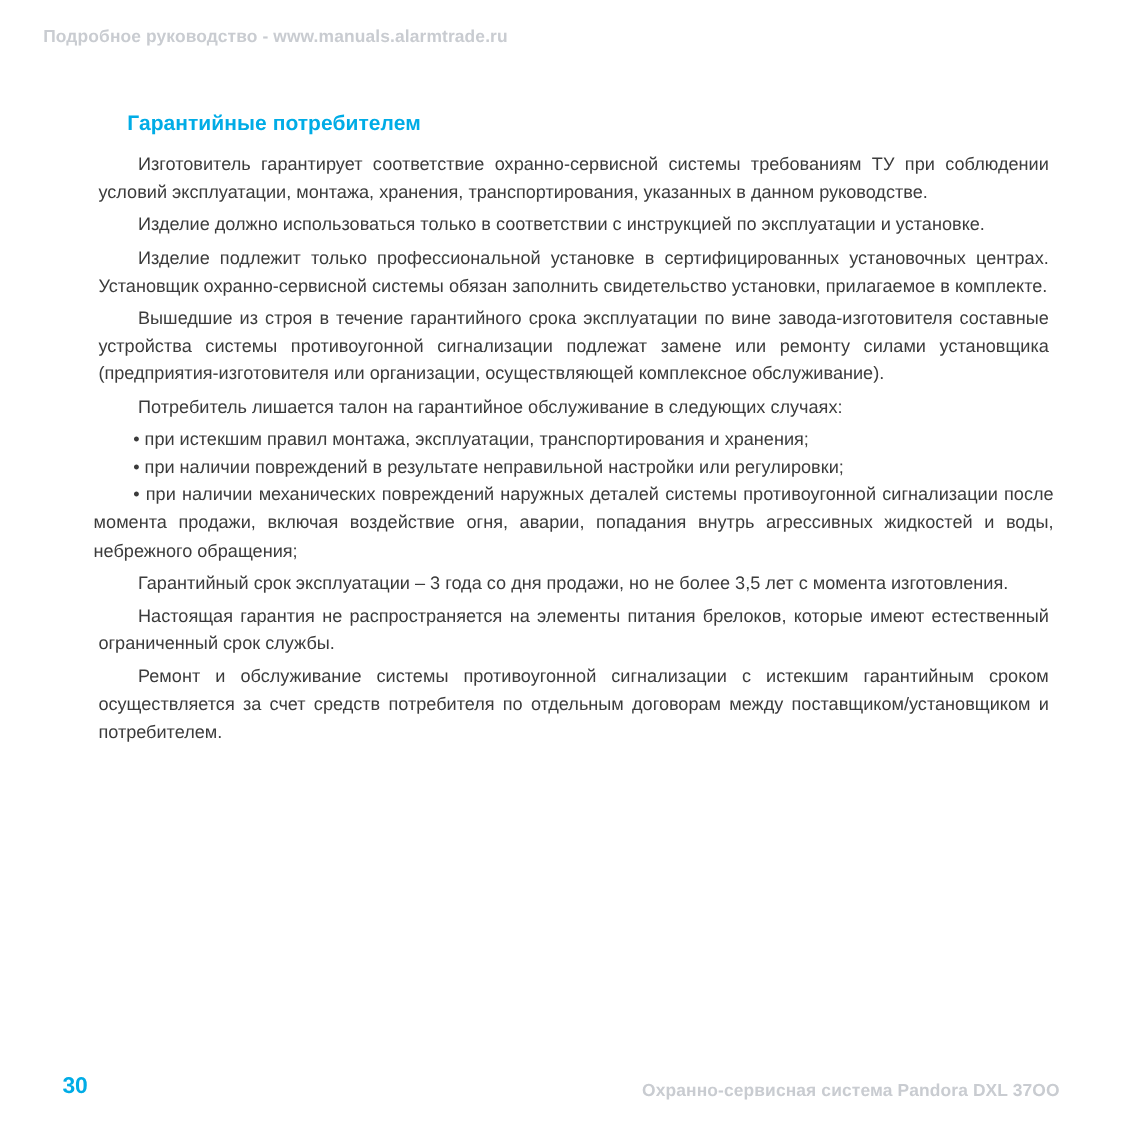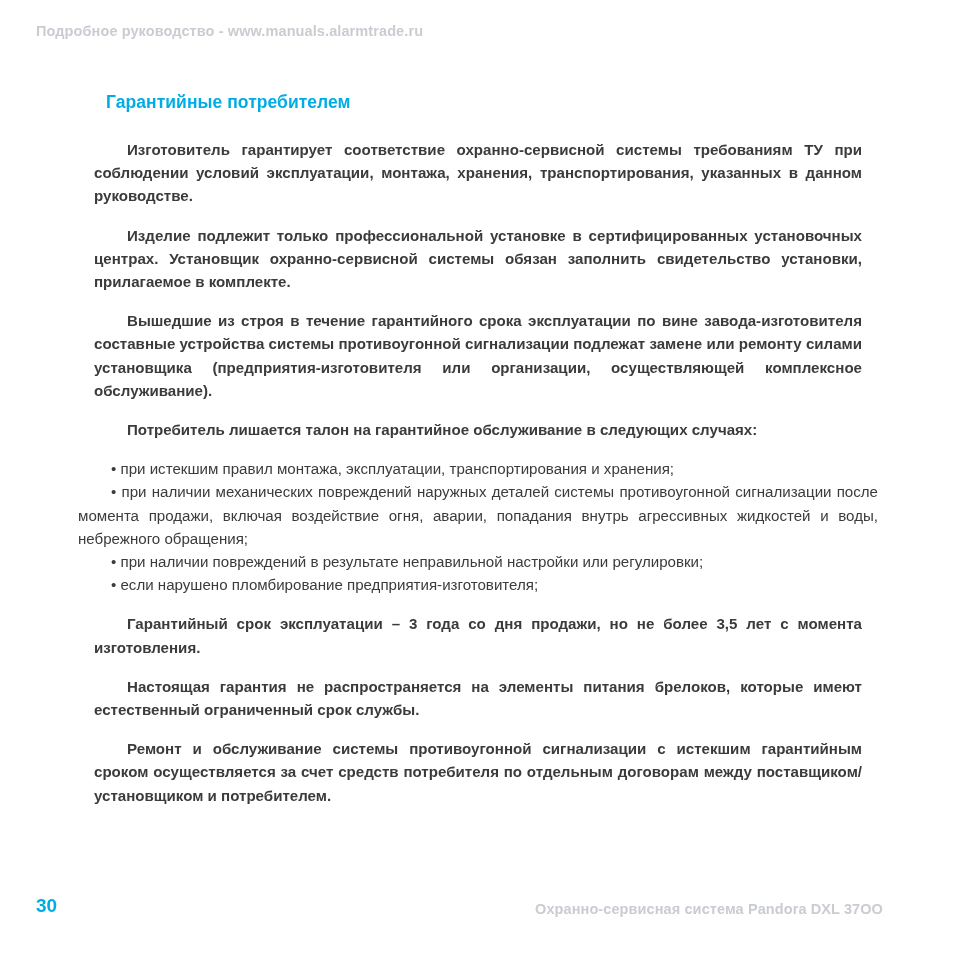--- a/index.html
+++ b/index.html
@@ -53,42 +53,41 @@
     top: 122px;
     width: 800px;
     font-size: 15.1px;
     line-height: 23.2px;
     color: #3b3b3b;
     text-align: justify;
     text-justify: inter-word;
   }
 
   .para {
-    margin: 16px;
+    margin: 4px;
     text-indent: 33px;
     text-align: justify;
     hyphens: manual;
-    font-weight: bold;
   }
 
   .bullet {
     margin: 0;
     text-indent: 33px;
     text-align: justify;
   }
 
   .bullet.no-justify,
   .para.no-justify {
     text-align: left;
   }
 
   
   .footer-page-number {
     position: absolute;
-    left: 36px;
+    left: 52px;
     top: 895px;
     font-size: 19px;
     font-weight: bold;
     color: #00ace6;
   }
 
   .footer-product {
     position: absolute;
     right: 49px;
     top: 901px;
@@ -103,27 +102,27 @@
 <body>
 
 <div class="page">
 
   <div class="running-header">Подробное руководство - www.manuals.alarmtrade.ru</div>
 
   <h1 class="section-heading">Гарантийные потребителем</h1>
 
   <div class="body-column">
     <p class="para">Изготовитель гарантирует соответствие охранно-сервисной системы требованиям ТУ при соблюдении условий эксплуатации, монтажа, хранения, транспортирования, указанных в данном руководстве.</p>
+    <p class="para">Изделие должно использоваться только в соответствии с инструкцией по эксплуатации и установке.</p>
     <p class="para">Изделие подлежит только профессиональной установке в сертифицированных установочных центрах. Установщик охранно-сервисной системы обязан заполнить свидетельство установки, прилагаемое в комплекте.</p>
     <p class="para">Вышедшие из строя в течение гарантийного срока эксплуатации по вине завода-изготовителя составные устройства системы противоугонной сигнализации подлежат замене или ремонту силами установщика (предприятия-изготовителя или организации, осуществляющей комплексное обслуживание).</p>
     <p class="para no-justify">Потребитель лишается талон на гарантийное обслуживание в следующих случаях:</p>
     <p class="bullet no-justify">• при истекшим правил монтажа, эксплуатации, транспортирования и хранения;</p>
+    <p class="bullet no-justify">• при наличии повреждений в результате неправильной настройки или регулировки;</p>
     <p class="bullet">• при наличии механических повреждений наружных деталей системы противоугонной сигнализации после момента продажи, включая воздействие огня, аварии, попадания внутрь агрессивных жидкостей и воды, небрежного обращения;</p>
-    <p class="bullet no-justify">• при наличии повреждений в результате неправильной настройки или регулировки;</p>
-    <p class="bullet no-justify">• если нарушено пломбирование предприятия-изготовителя;</p>
     <p class="para">Гарантийный срок эксплуатации – 3 года со дня продажи, но не более 3,5 лет с момента изготовления.</p>
     <p class="para">Настоящая гарантия не распространяется на элементы питания брелоков, которые имеют естественный ограниченный срок службы.</p>
     <p class="para">Ремонт и обслуживание системы противоугонной сигнализации с истекшим гарантийным сроком осуществляется за счет средств потребителя по отдельным договорам между поставщиком/установщиком  и потребителем.</p>
   </div>
 
   <div class="footer-page-number">30</div>
 
   <div class="footer-product">Охранно-сервисная система Pandora DXL 37OO</div>
 
 </div>

